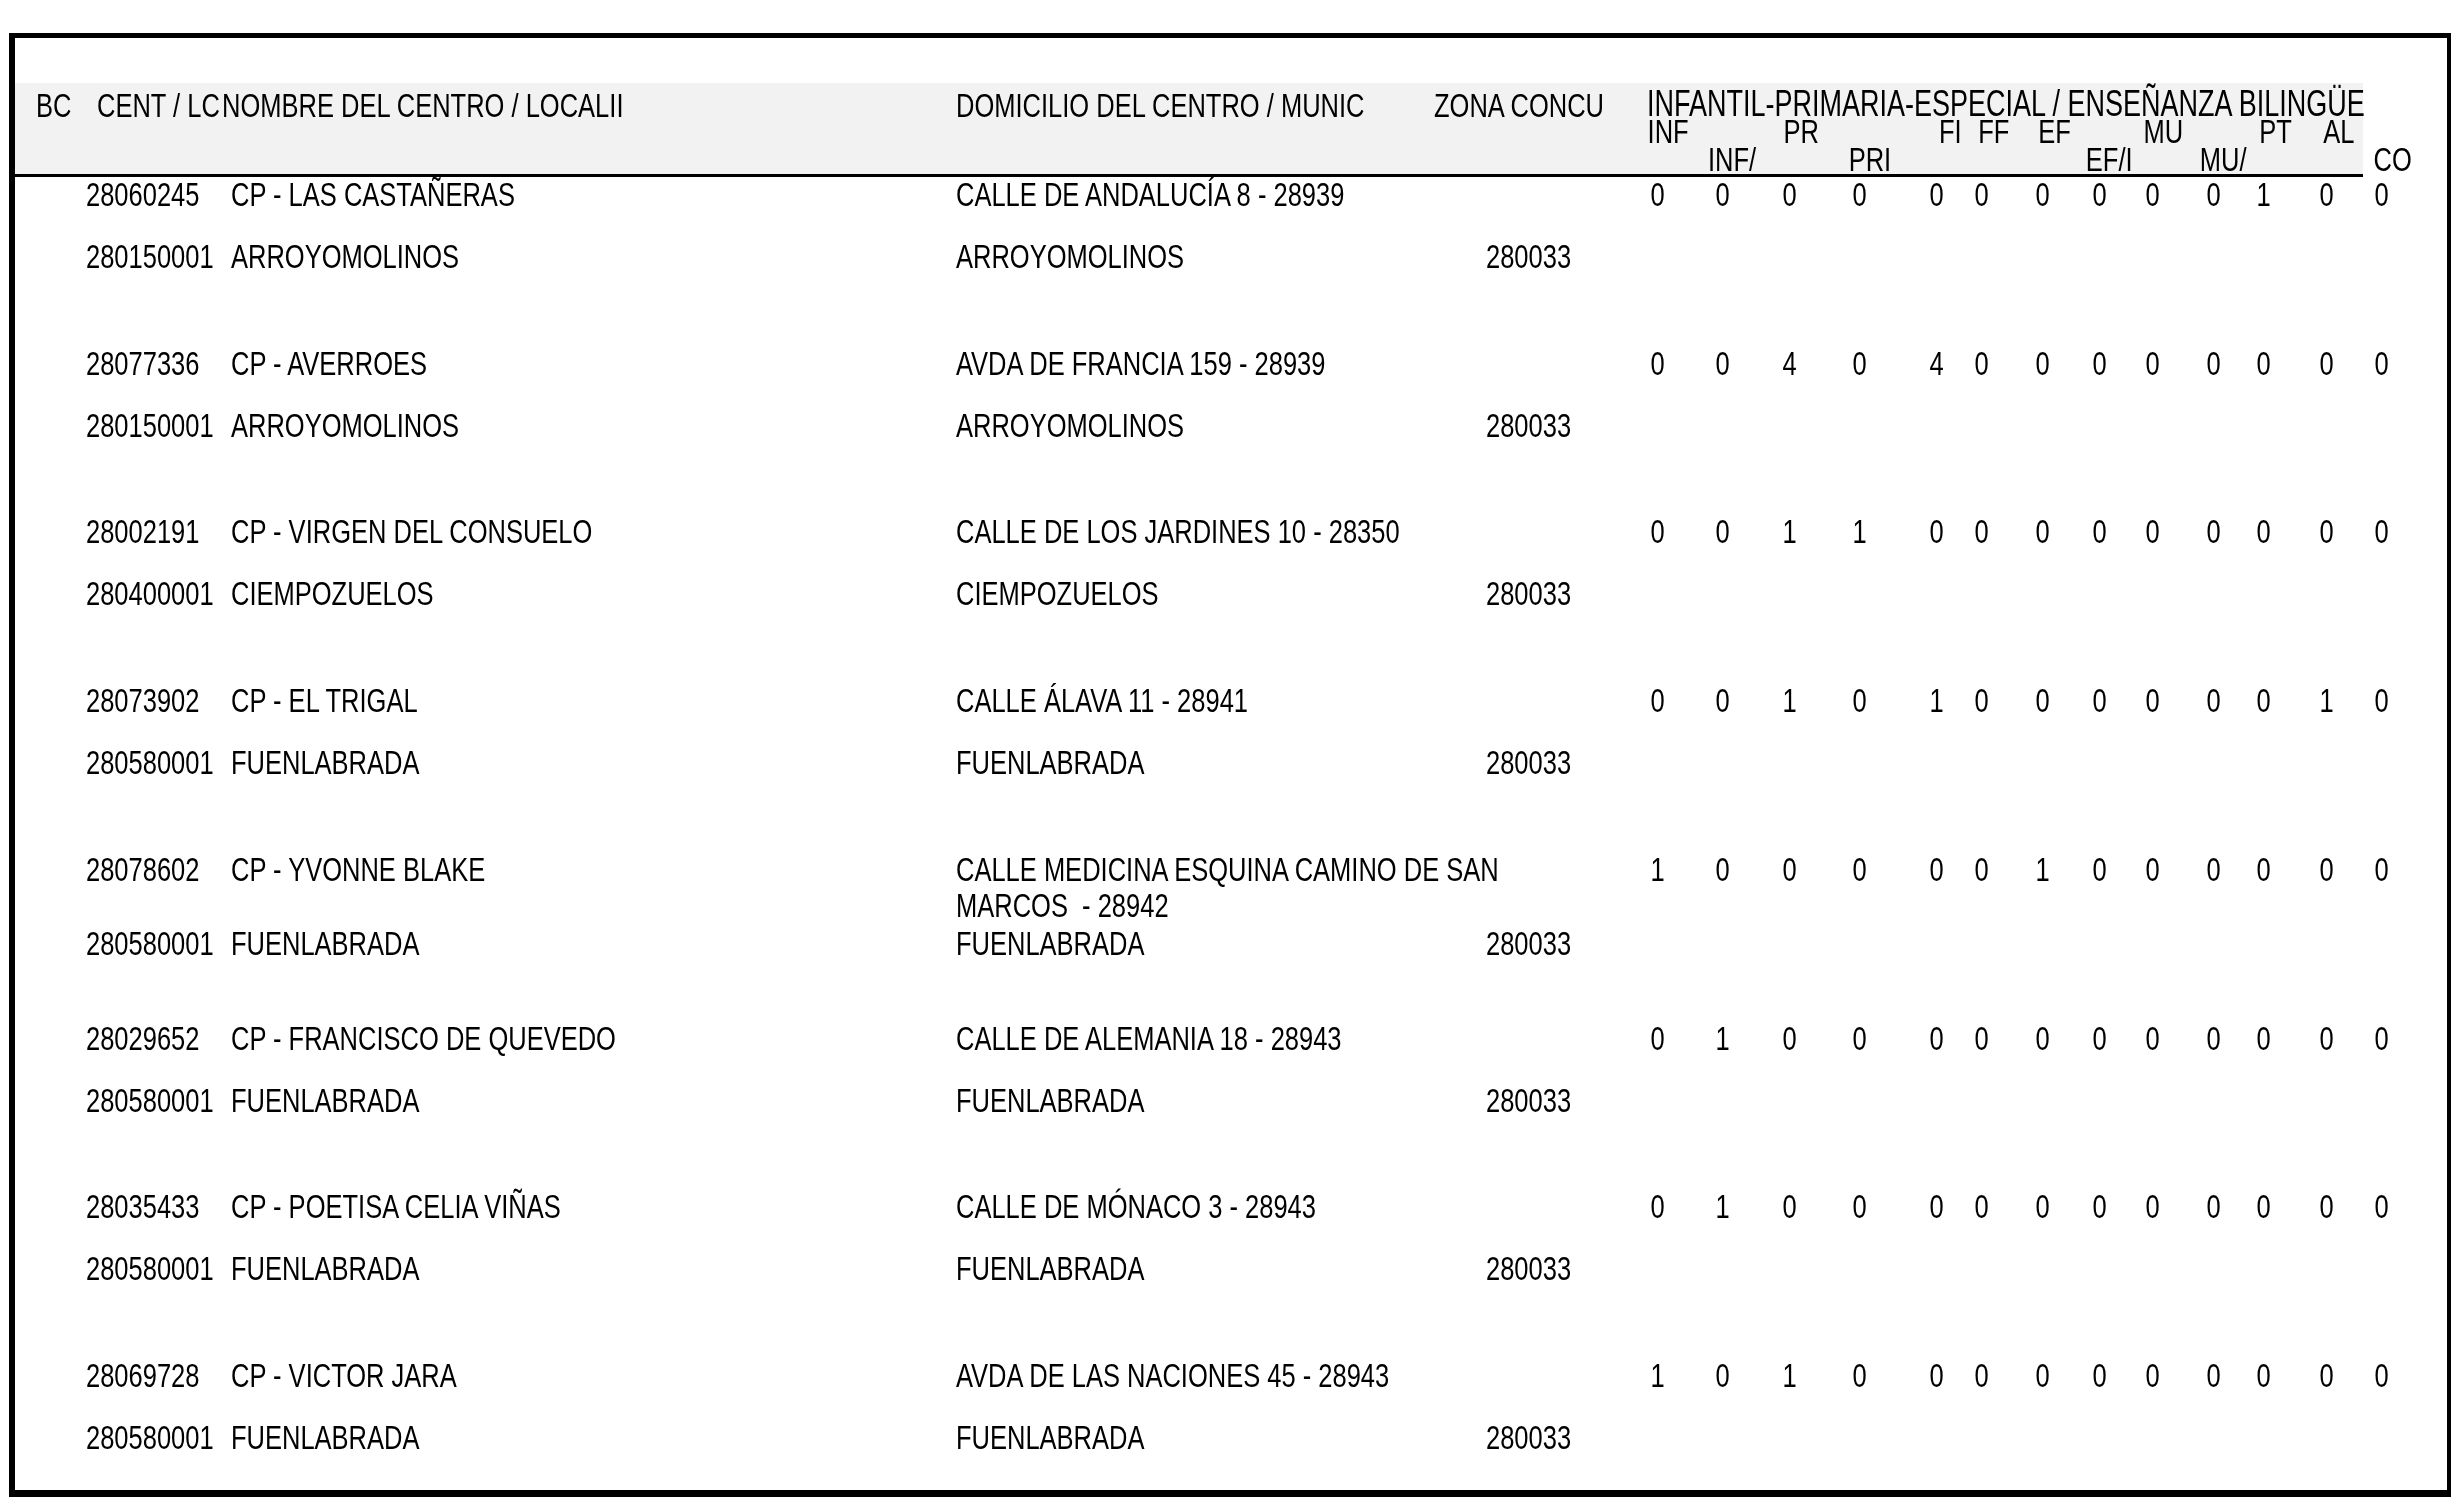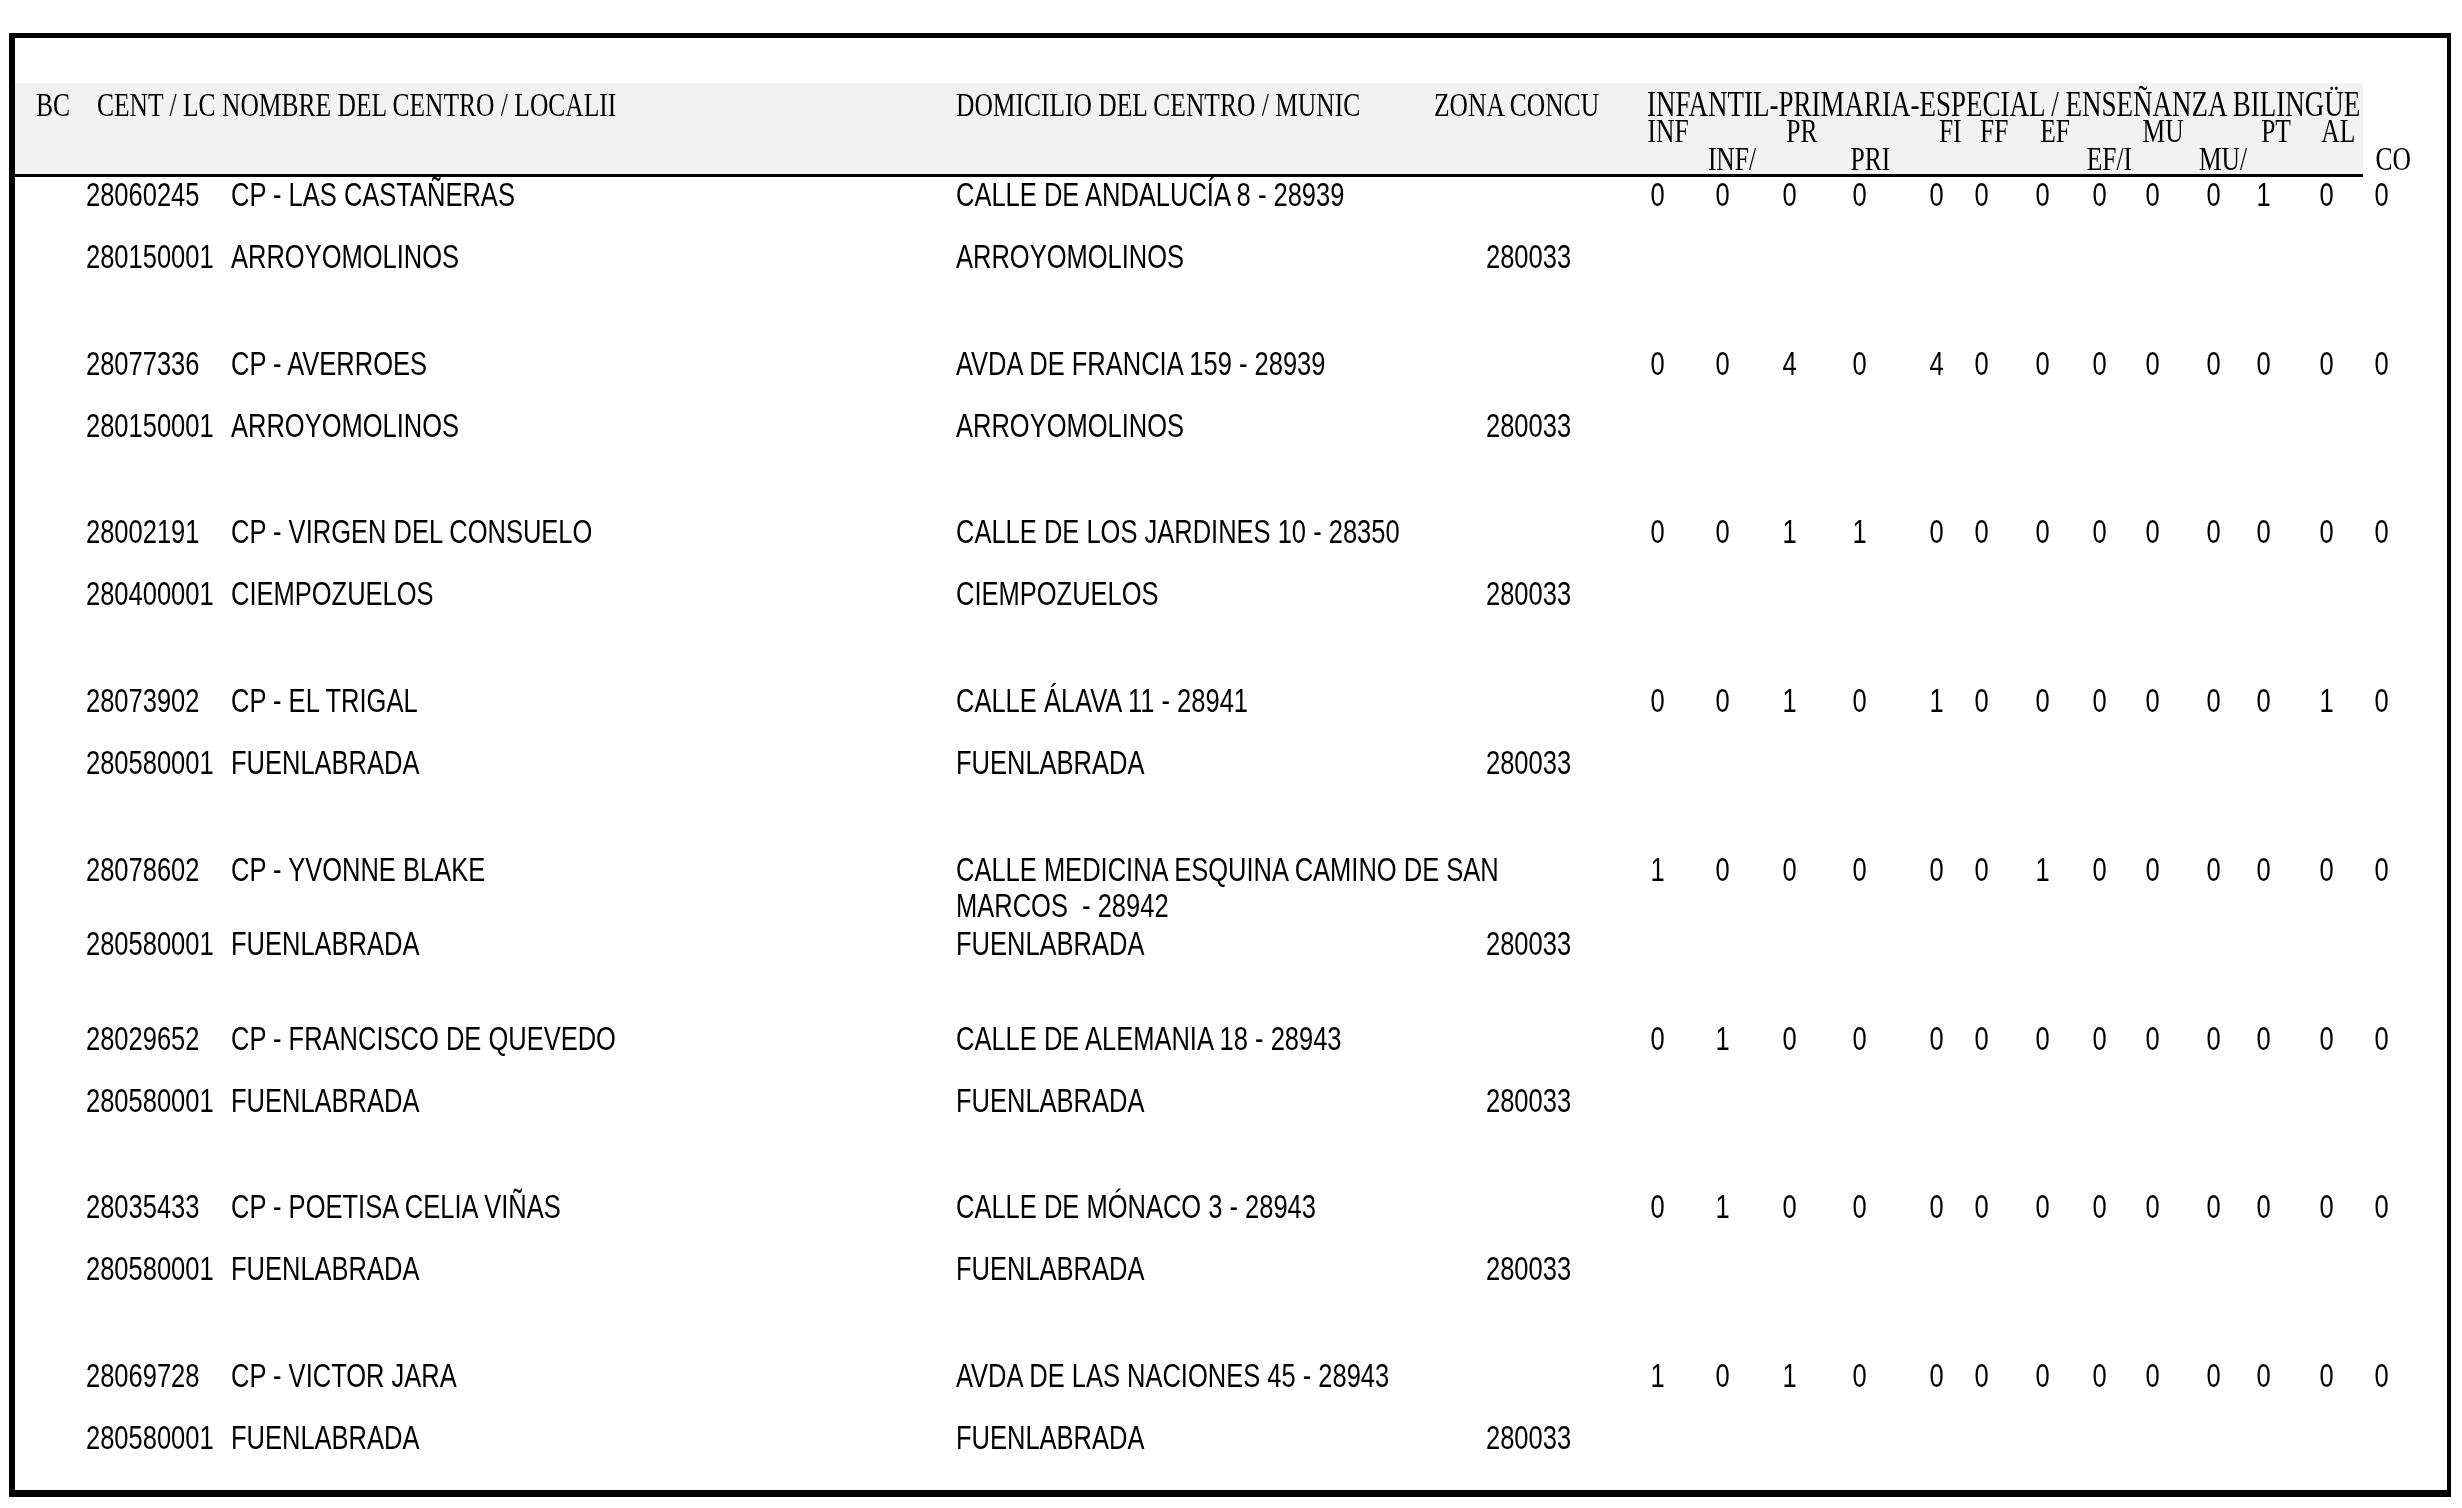--- a/index.html
+++ b/index.html
@@ -11,21 +11,21 @@
     position:absolute; left:8.6px; top:33px; width:2442px; height:1464px;
     box-sizing:border-box; background:#ffffff;
     border:5.2px solid #000; border-left-width:6px; border-right-width:4.3px; border-bottom-width:7.7px;
   }
   .band {
     position:absolute; left:14.6px; top:38px; width:2431px; height:39px;
     background:#d6d6d6; border-bottom:6px double #000;
   }
   .colheader {
     position:absolute; left:14.6px; top:83px; width:2348px; height:91px;
-    background:#f2f2f2; border-bottom:3.4px solid #000;font-family:Liberation Serif, serif;
+    background:#f2f2f2; border-bottom:3.4px solid #000;
   }
   .rows-area { position:absolute; left:0; top:0; width:2462px; height:1508px; }
   .row { position:absolute; left:0; width:2462px; height:155px; }
 
   .t {
     position:absolute; font-size:34px; line-height:38px; white-space:pre;
     transform:scaleX(0.75); transform-origin:0 0; color:#000;
   }
   .band-title { font-size:36px; font-weight:bold; line-height:39px; transform:scaleX(0.72); }
   .h-main  { top:3.4px; }

